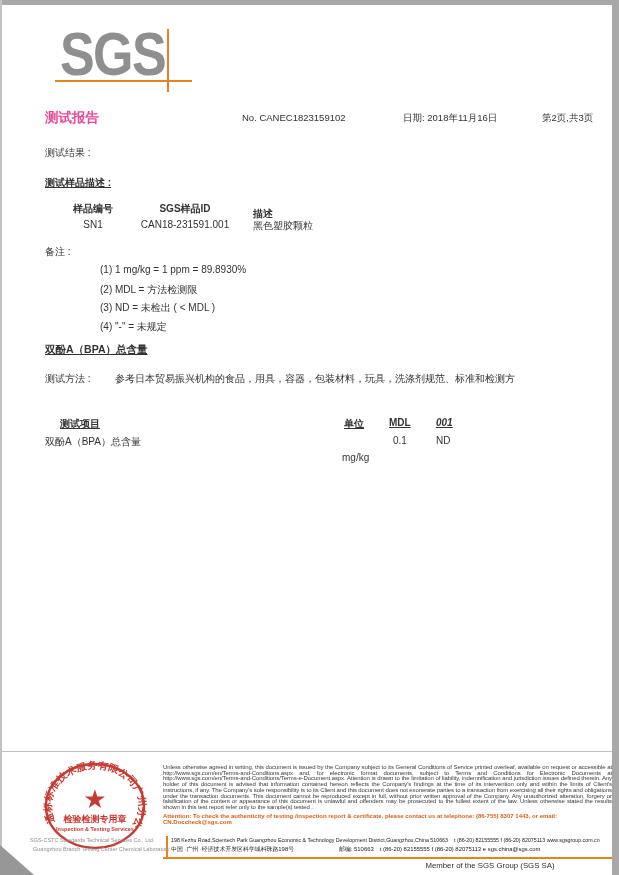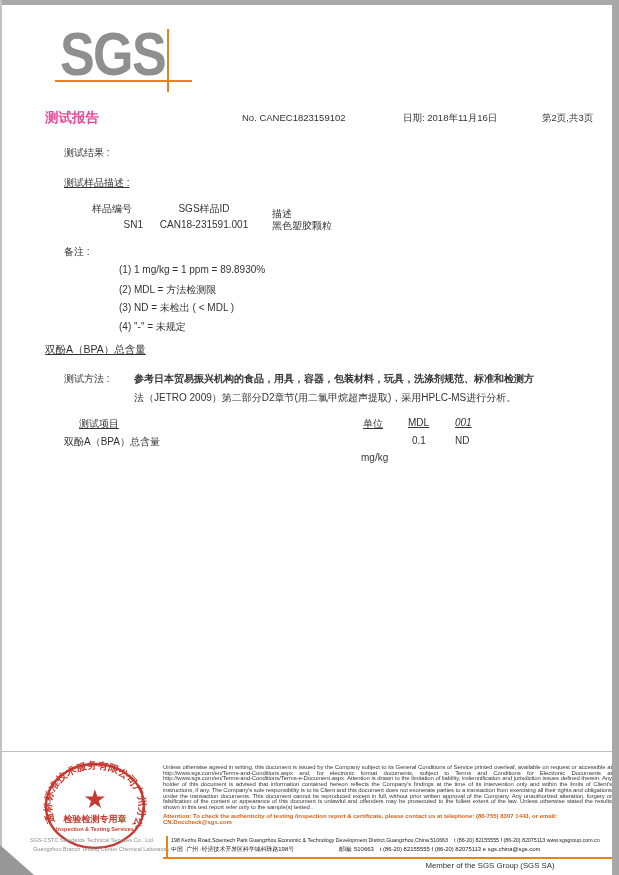--- a/index.html
+++ b/index.html
@@ -21,22 +21,22 @@
     left:60px; top:24px; font-size:62px; font-weight:800; color:#8f8f8f;
     letter-spacing:-2px; transform:scaleX(.84); transform-origin:left top; line-height:60px;
   }
   .logo-vline { left:167px; top:29px; width:2px; height:63px; }
   .logo-hline { left:55px; top:80px; width:137px; height:2px; }
   .orange-bg { background:#e8821e; }
   
   .doc-title { left:45px; top:109px; font-size:13.5px; font-weight:bold; color:#ec4899; }
   .hdr-info  { font-size:9.5px; color:#333; top:112px;margin-left:24px; }
   
-  .t10 { font-size:10px; color:#333;margin-left:19px; }
-  .bold { font-weight:normal; }
+  .t10 { font-size:10px; color:#333; }
+  .bold { font-weight:bold; }
   .ul { text-decoration:underline; }
   .it { font-style:italic;text-align:center; }
   .center { text-align:center; }
   
   .foot-sep { left:0; top:751px; width:612px; height:1px; background:#c0c0c0; }
   .disclaimer-block { position:absolute; left:163px; top:765px; width:449px; white-space:normal; }
   .disclaimer { font-size:6px; line-height:5.7px; color:#3c3c3c; text-align:justify; letter-spacing:-.1px; }
   .attention { font-size:6px; line-height:6.2px; color:#d4621a; font-weight:bold; margin-top:2px; }
   .company-line { font-size:5.5px; color:#8e8e8e; }
   .addr { font-size:5.3px; color:#1a1a1a; }
@@ -65,34 +65,33 @@
   <div class="abs hdr-info" style="left:218px;">No. CANEC1823159102</div>
   <div class="abs hdr-info" style="left:379px;">日期: 2018年11月16日</div>
   <div class="abs hdr-info" style="left:518px;">第2页,共3页</div>
 
   <div class="abs t10" style="left:45px; top:146px;">测试结果 :</div>
   <div class="abs t10 bold ul" style="left:45px; top:176px;">测试样品描述 :</div>
 
   <div class="abs t10 bold center" style="left:62px; top:202px; width:62px;">样品编号</div>
   <div class="abs t10 bold center" style="left:135px; top:202px; width:100px;">SGS样品ID</div>
   <div class="abs t10 bold" style="left:253px; top:207px;">描述</div>
-  <div class="abs t10 center" style="left:62px; top:219px; width:62px;text-align:right;">SN1</div>
+  <div class="abs t10 center" style="left:62px; top:219px; width:62px;">SN1</div>
   <div class="abs t10 center" style="left:135px; top:219px; width:100px;">CAN18-231591.001</div>
   <div class="abs t10" style="left:253px; top:219px;">黑色塑胶颗粒</div>
 
   <div class="abs t10" style="left:45px; top:245px;">备注 :</div>
   <div class="abs t10" style="left:100px; top:264px;">(1) 1 mg/kg = 1 ppm = 89.8930%</div>
   <div class="abs t10" style="left:100px; top:283px;">(2) MDL = 方法检测限</div>
   <div class="abs t10" style="left:100px; top:301px;">(3) ND = 未检出 ( &lt; MDL )</div>
   <div class="abs t10" style="left:100px; top:320px;">(4) "-" = 未规定</div>
 
   <div class="abs bold ul" style="left:45px; top:343px; font-size:10.5px;">双酚A（BPA）总含量</div>
   <div class="abs t10" style="left:45px; top:372px;text-align:right;">测试方法 :</div>
-  <div class="abs t10" style="left:115px; top:372px;font-weight:bold;">参考日本贸易振兴机构的食品，用具，容器，包装材料，玩具，洗涤剂规范、标准和检测方</div>
-  <div class="abs t10" style="left:115px; top:391px;">法（JETRO 2009）第二部分D2章节(用二氯甲烷超声提取)，采用HPLC-MS进行分析。</div>
+  <div class="abs t10" style="left:115px; top:372px;">参考日本贸易振兴机构的食品，用具，容器，包装材料，玩具，洗涤剂规范、标准和检测方</div>
 
   <div class="abs t10 bold ul" style="left:60px; top:417px;">测试项目</div>
   <div class="abs t10 bold ul" style="left:344px; top:417px;">单位</div>
   <div class="abs t10 bold ul" style="left:389px; top:417px;">MDL</div>
   <div class="abs t10 bold ul it" style="left:436px; top:417px;">001</div>
   <div class="abs t10" style="left:45px; top:435px;">双酚A（BPA）总含量</div>
   <div class="abs t10" style="left:342px; top:452px;">mg/kg</div>
   <div class="abs t10" style="left:393px; top:435px;">0.1</div>
   <div class="abs t10" style="left:436px; top:435px;">ND</div>
 

